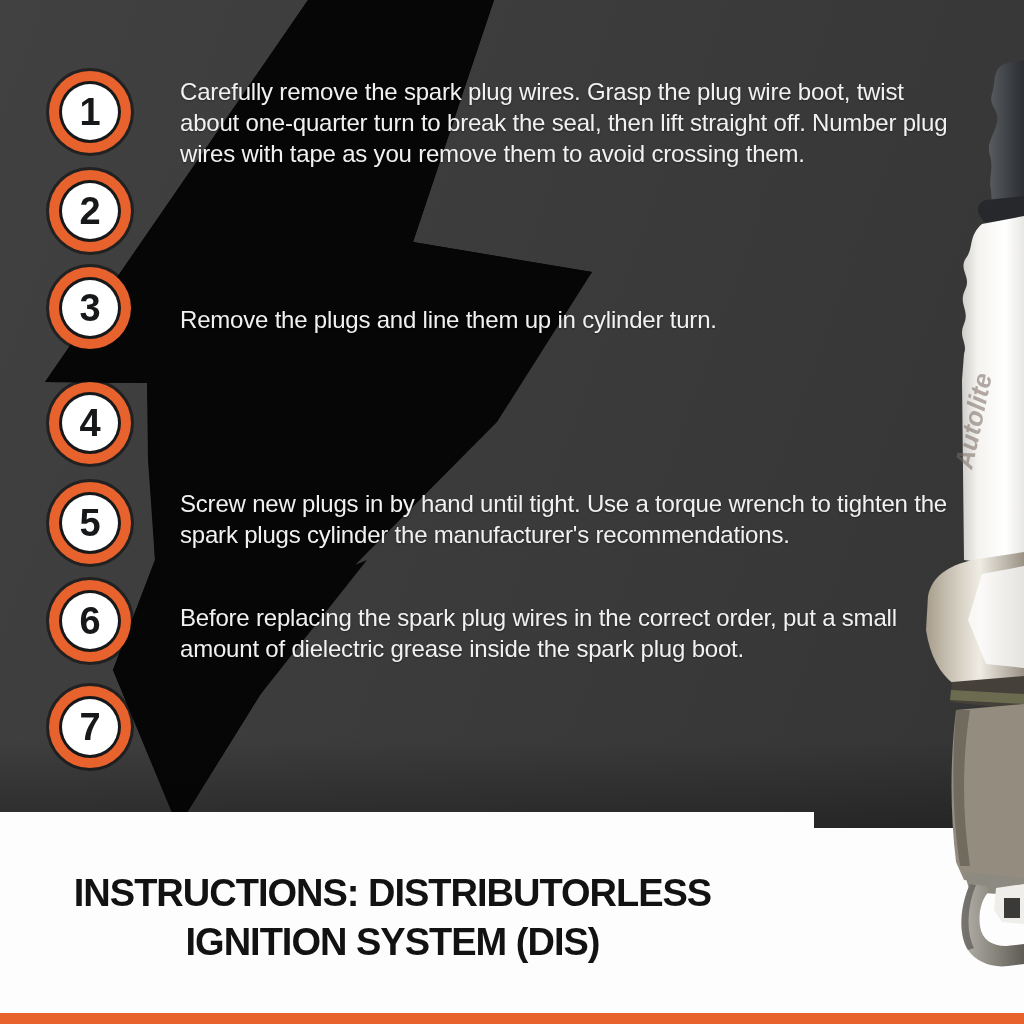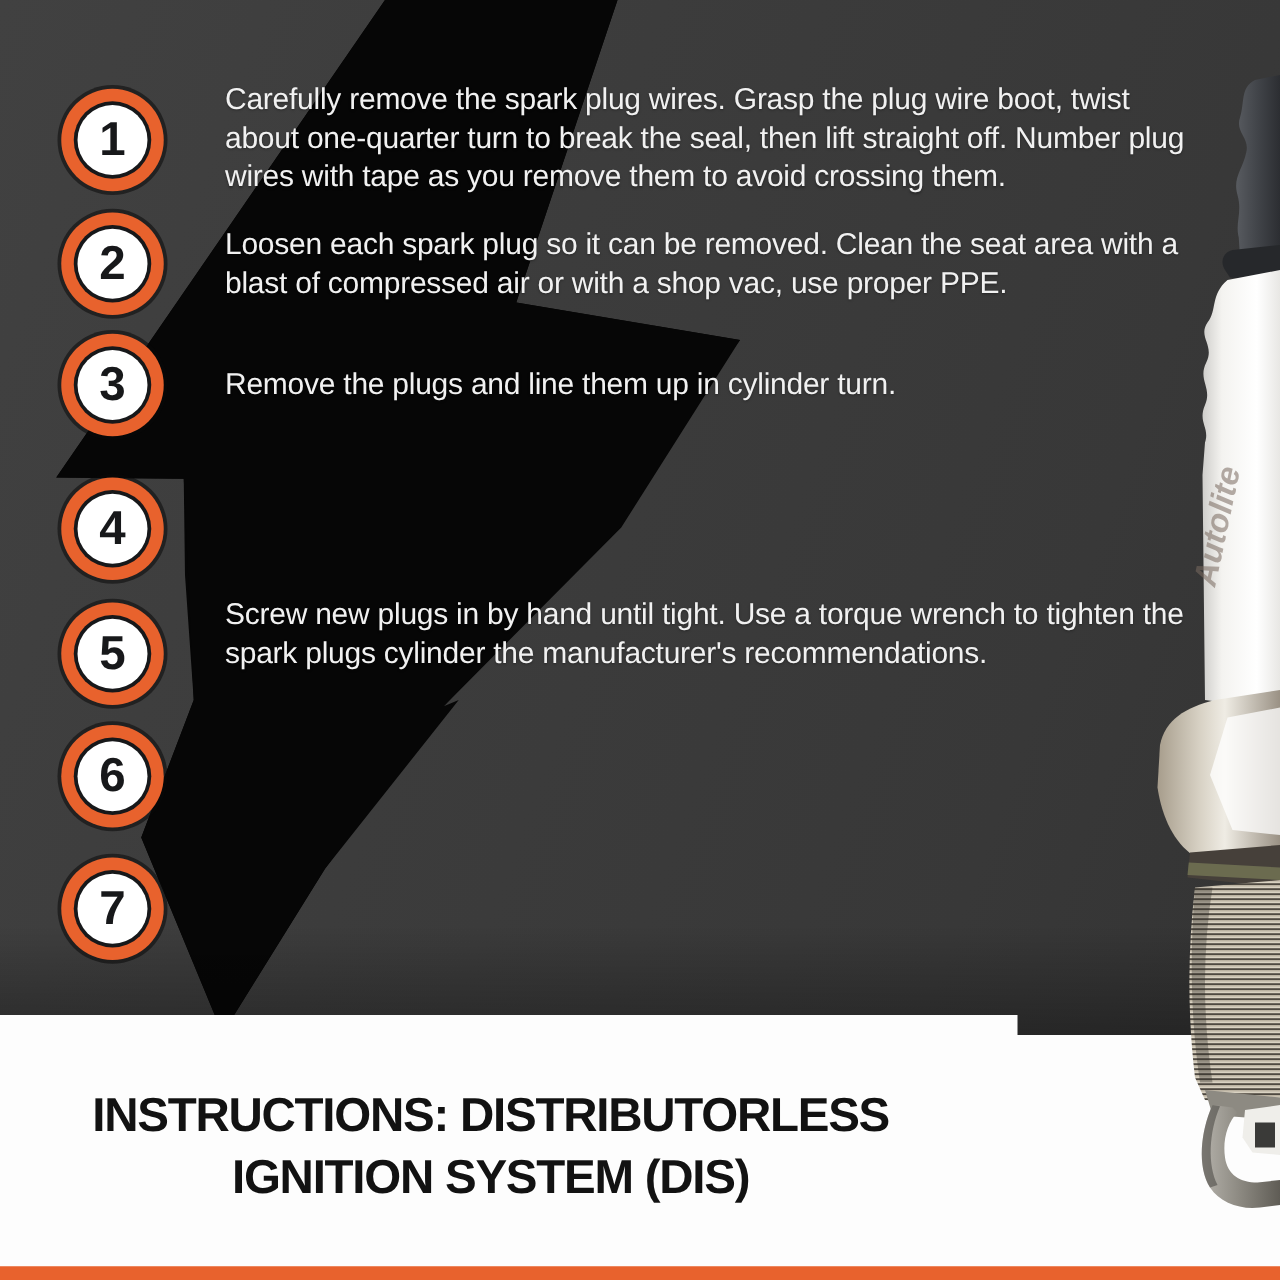--- a/index.html
+++ b/index.html
@@ -25,21 +25,21 @@
     width:56px;height:56px;border-radius:50%;
     background:#ffffff;
     box-shadow:0 0 0 3px #17181a,0 0 0 13px #e8622d,0 0 0 16px rgba(10,10,10,.55);
     display:flex;align-items:center;justify-content:center;
   }
   .step-badge span{
     font-size:38px;font-weight:800;color:#17181a;line-height:1;
     font-family:"Liberation Sans","DejaVu Sans",sans-serif;
   }
   .step-text{
-    position:absolute;left:180px;top:0;width:778px;
+    position:absolute;left:180px;top:12px;width:778px;
     color:#f1f1f1;font-size:24px;line-height:31px;letter-spacing:-.2px;font-weight:500;
     text-shadow:0 1px 2px rgba(0,0,0,.35);
   }
   
   .footer{position:absolute;left:0;top:812px;width:814px;height:185px;background:#fdfdfd;}
   .footer-title{
     position:absolute;left:70px;top:57px;width:645px;text-align:center;
     color:#121212;font-weight:800;font-size:38px;line-height:49px;letter-spacing:-1px;
   }
   .orange-bar{position:absolute;left:0;top:1013px;width:1024px;height:11px;background:#e8622d;}
@@ -65,21 +65,20 @@
       <div class="step-badge">
         <span>1</span>
       </div>
       <div class="step-text">Carefully remove the spark plug wires. Grasp the plug wire boot, twist about one-quarter turn to break the seal, then lift straight off. Number plug wires with tape as you remove them to avoid crossing them.</div>
     </div>
 
     <div class="step" style="top: 180px; height: 62px;">
       <div class="step-badge">
         <span>2</span>
       </div>
-      <div class="step-text">Loosen each spark plug so it can be removed. Clean the seat area with a blast of compressed air or with a shop vac, use proper PPE.</div>
     </div>
 
     <div class="step" style="top: 292px; height: 31px;">
       <div class="step-badge">
         <span>3</span>
       </div>
       <div class="step-text">Remove the plugs and line them up in cylinder turn.</div>
     </div>
 
     <div class="step" style="top: 392px; height: 62px;">
@@ -92,20 +91,21 @@
       <div class="step-badge">
         <span>5</span>
       </div>
       <div class="step-text">Screw new plugs in by hand until tight. Use a torque wrench to tighten the spark plugs cylinder the manufacturer's recommendations.</div>
     </div>
 
     <div class="step" style="top: 590px; height: 62px;">
       <div class="step-badge">
         <span>6</span>
       </div>
+      <div class="step-text">Before replacing the spark plug wires in the correct order, put a small amount of dielectric grease inside the spark plug boot.</div>
     </div>
 
     <div class="step" style="top: 680px; height: 93px;">
       <div class="step-badge">
         <span>7</span>
       </div>
     </div>
   </div>
 
   <div class="footer">

